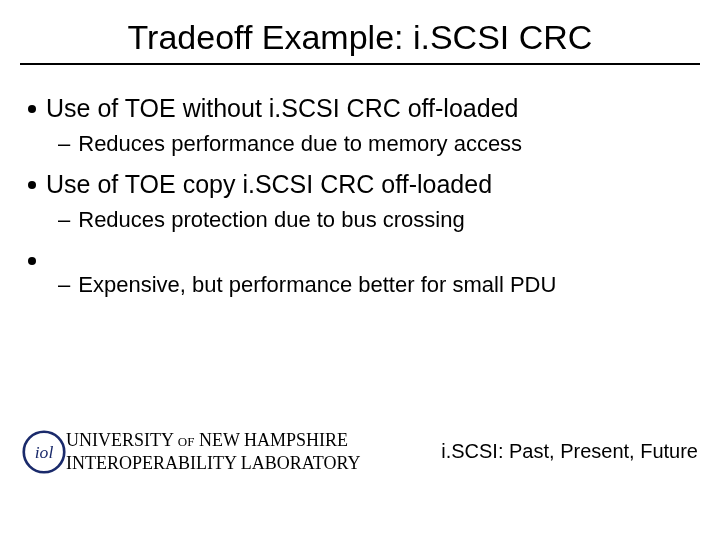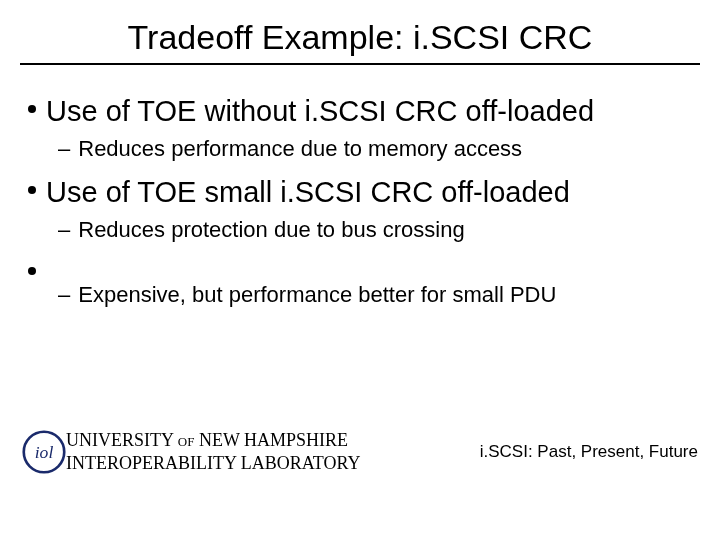--- a/index.html
+++ b/index.html
@@ -38,21 +38,21 @@
   }
   .bullet-dot {
     width: 8px;
     height: 8px;
     border-radius: 50%;
     background: #000;
     margin: 12px 10px 0 0;
     flex: 0 0 auto;
   }
   .bullet-text {
-    font-size: 29px;
+    font-size: 25px;
     line-height: 1.25;
   }
   .sub-row {
     display: flex;
     align-items: flex-start;
     margin: 6px 0 4px 30px;
   }
   .sub-dash {
     font-size: 22px;
     margin-right: 8px;
@@ -87,21 +87,21 @@
   .org {
     font-family: "Times New Roman", Times, serif;
     font-size: 18px;
     line-height: 1.25;
     white-space: nowrap;
   }
   .org .line1 { font-variant: small-caps; }
   .org .line2 { font-variant: small-caps; }
   .tagline {
     margin-left: auto;
-    font-size: 17px;
+    font-size: 20px;
     white-space: nowrap;
   }
 </style>
 </head>
 <body>
 
 <div class="slide">
 
   <h1 class="title">Tradeoff Example: i.SCSI CRC</h1>
   <div class="title-underline"></div>
@@ -112,21 +112,21 @@
       <div class="bullet-dot"></div>
       <div class="bullet-text">Use of TOE without i.SCSI CRC off-loaded</div>
     </div>
     <div class="sub-row">
       <div class="sub-dash">–</div>
       <div class="sub-text">Reduces performance due to memory access</div>
     </div>
 
     <div class="bullet-row">
       <div class="bullet-dot"></div>
-      <div class="bullet-text">Use of TOE small i.SCSI CRC off-loaded</div>
+      <div class="bullet-text">Use of TOE copy i.SCSI CRC off-loaded</div>
     </div>
     <div class="sub-row">
       <div class="sub-dash">–</div>
       <div class="sub-text">Reduces protection due to bus crossing</div>
     </div>
 
     <div class="bullet-row">
       <div class="bullet-dot"></div>
     </div>
     <div class="sub-row">

